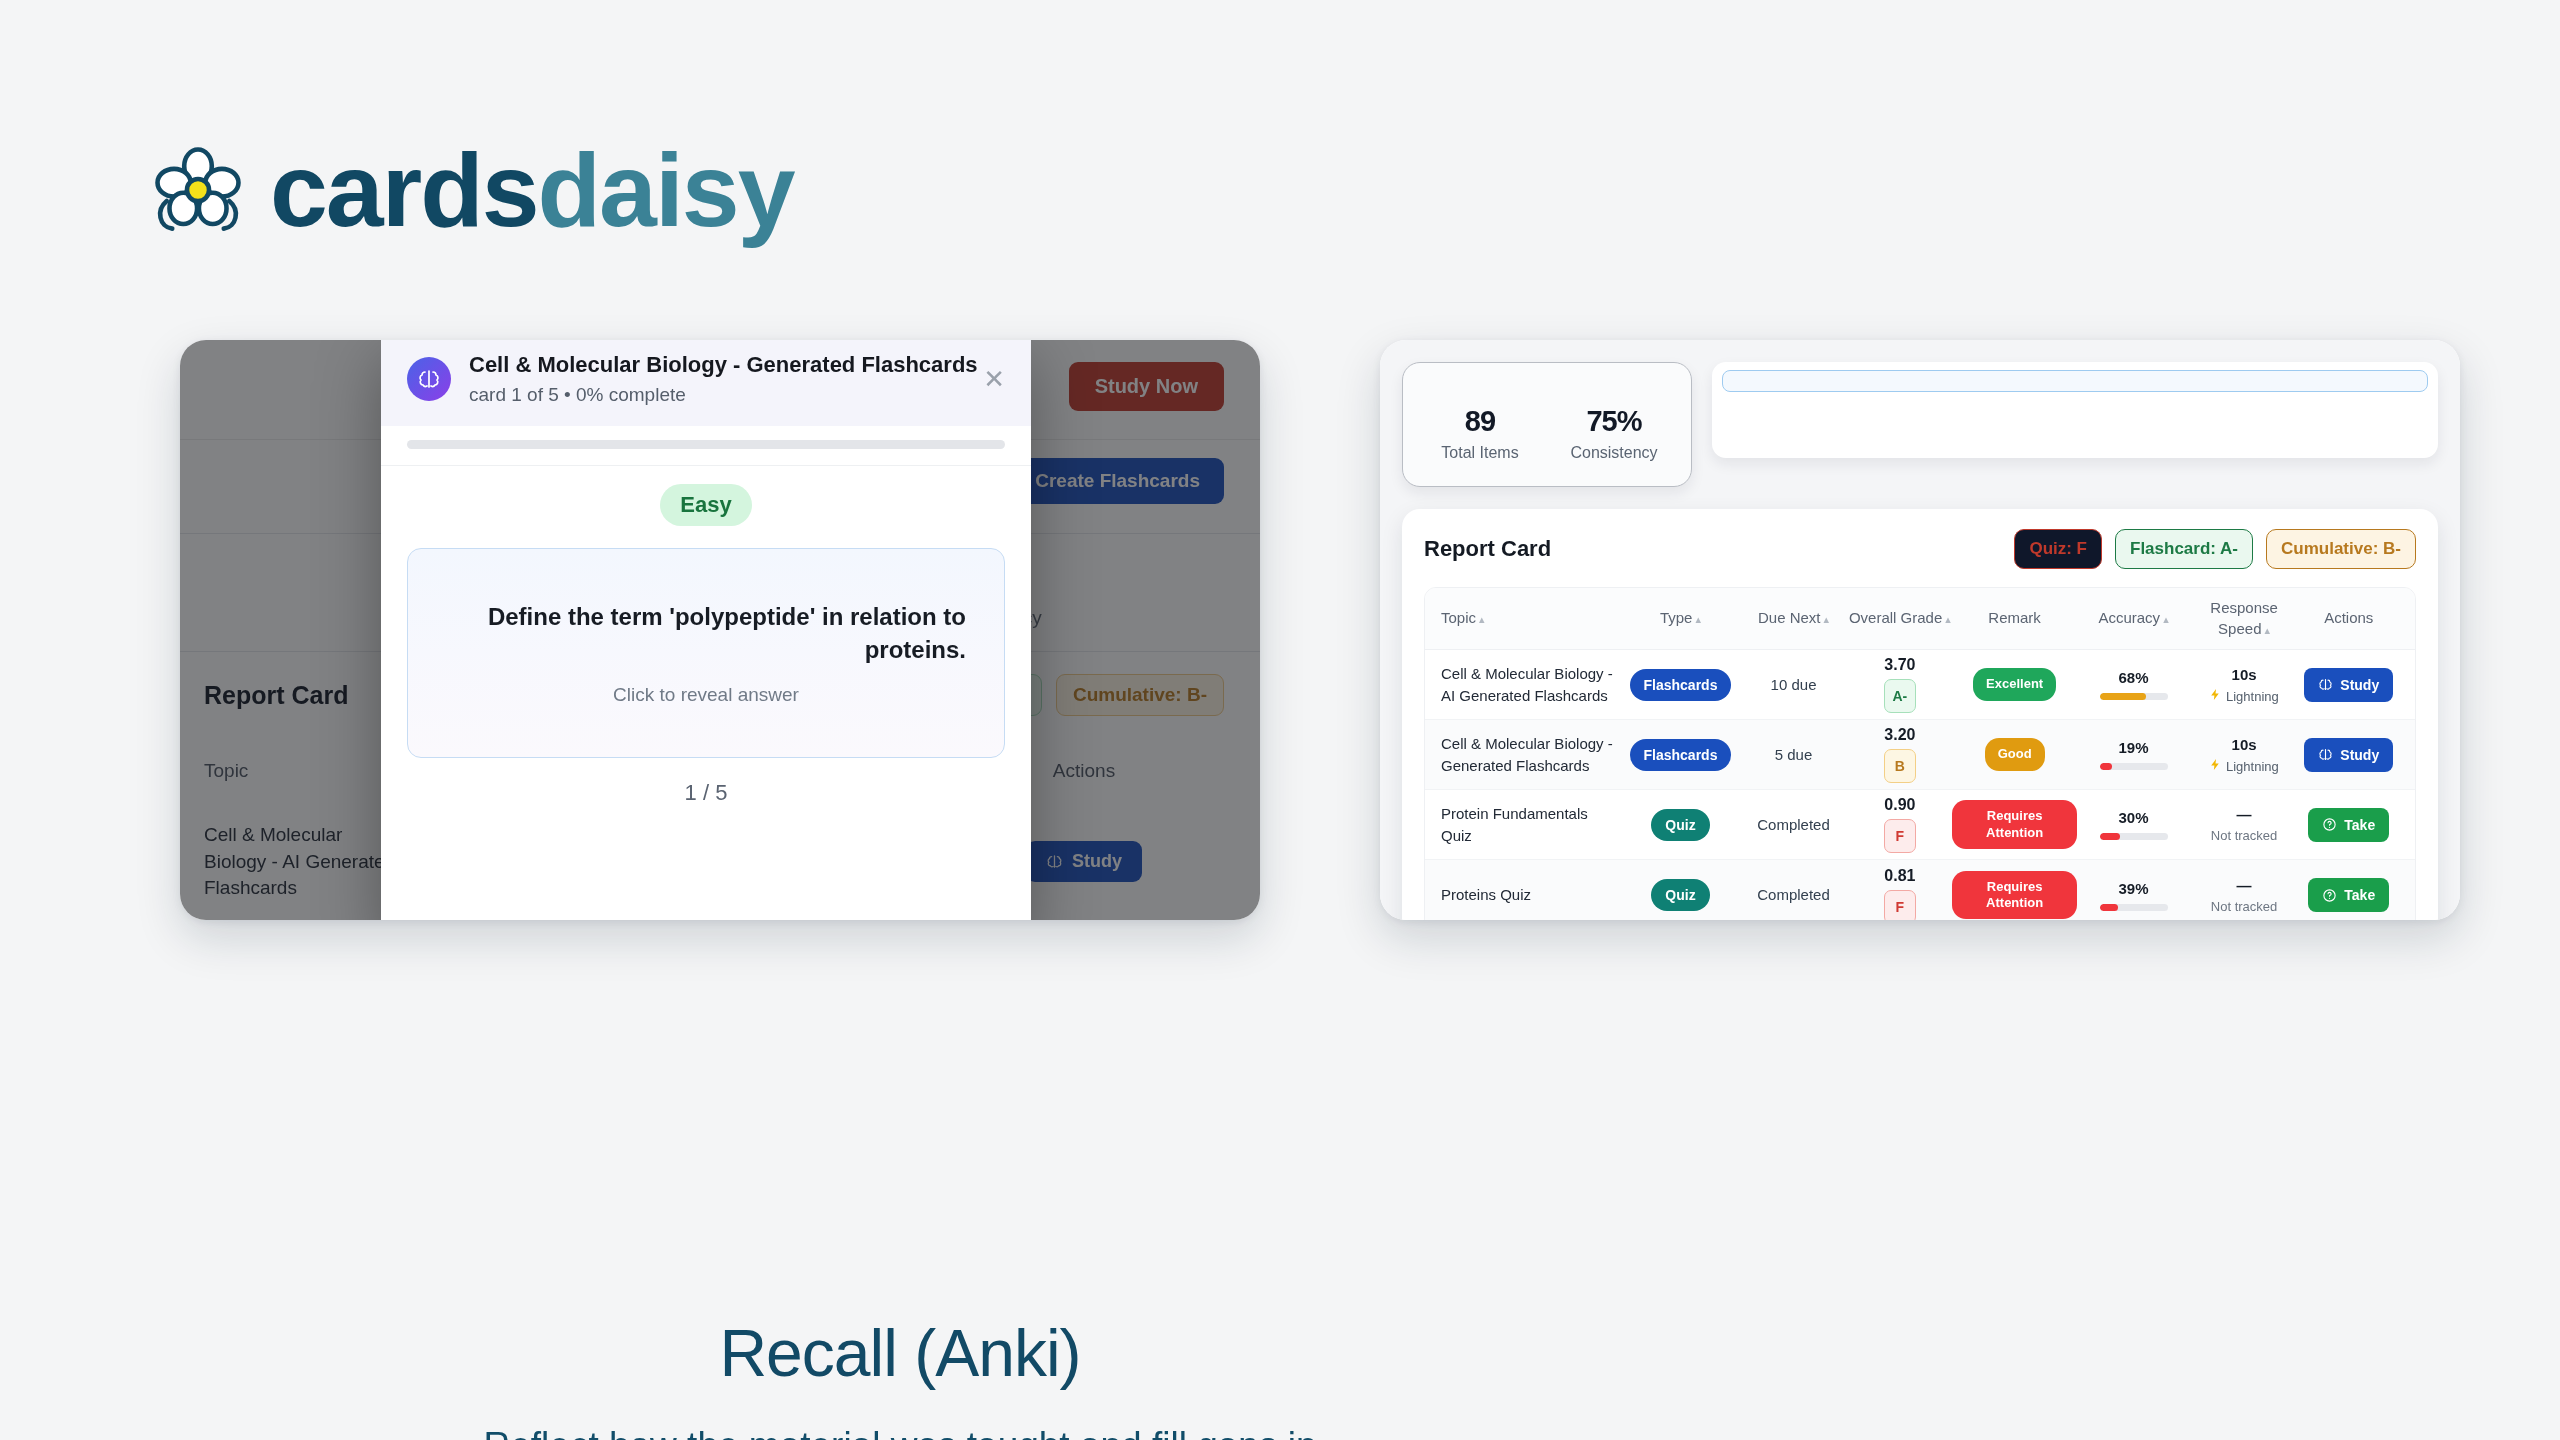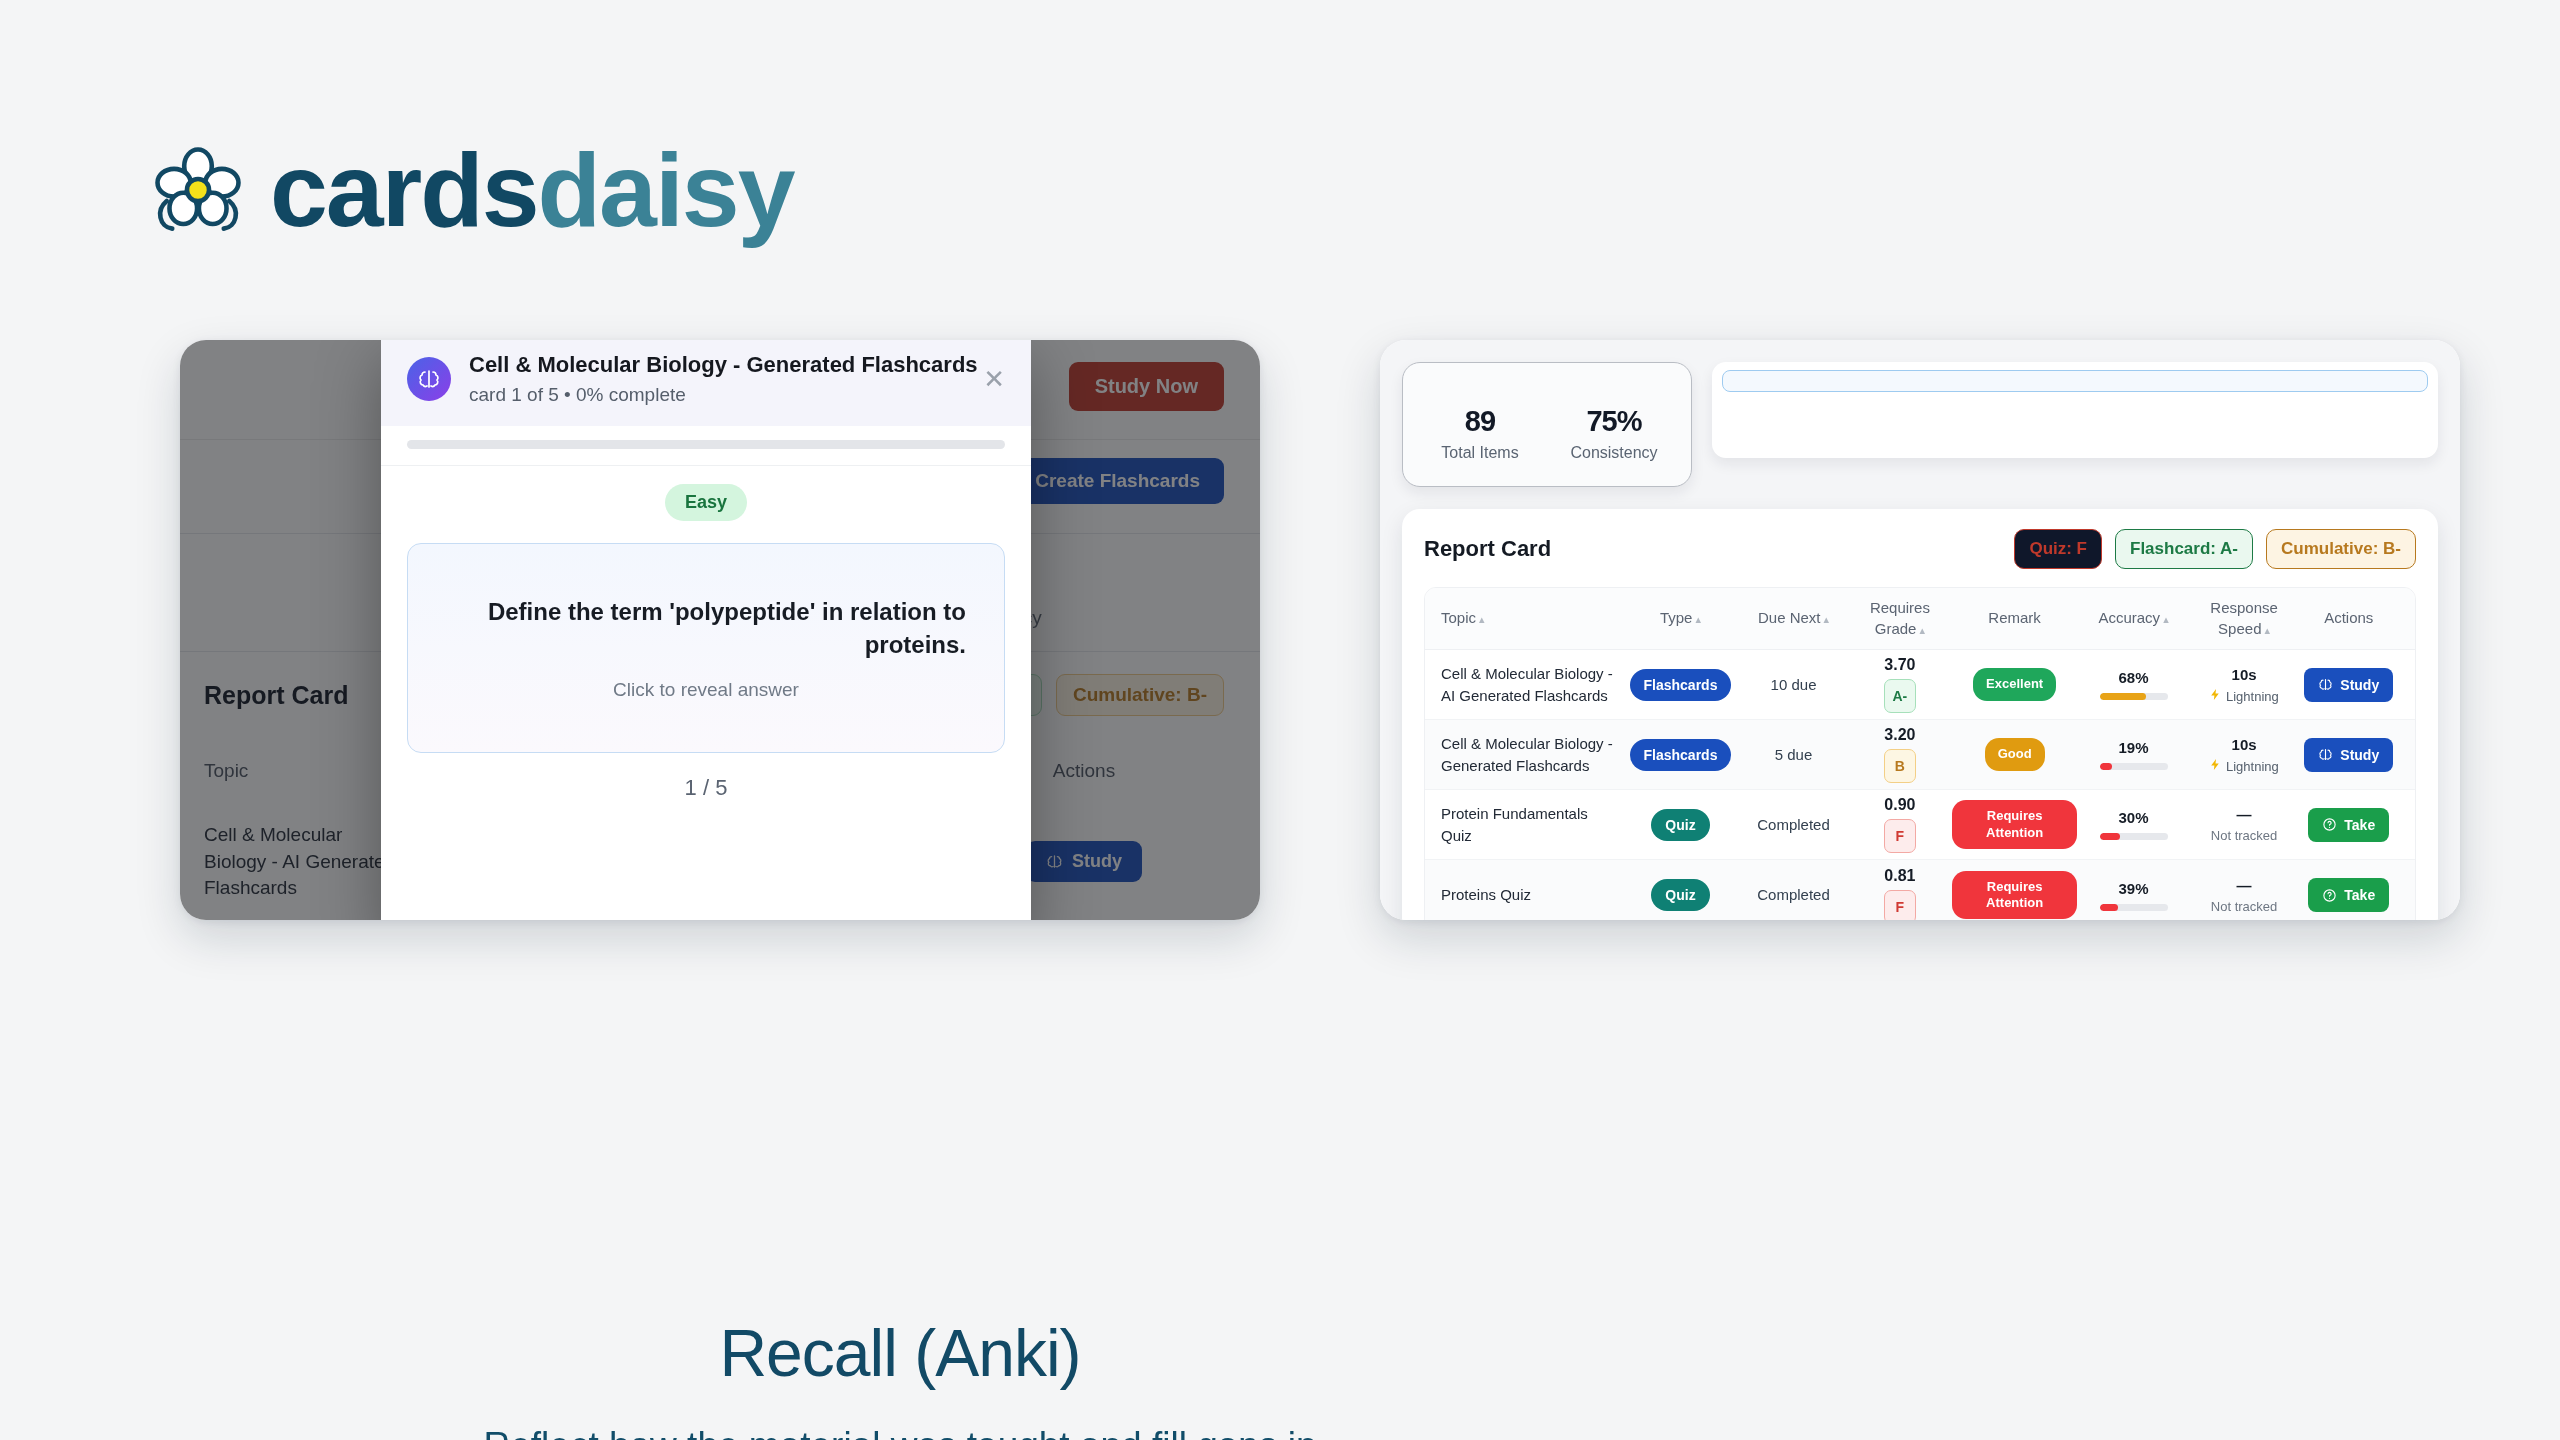--- a/index.html
+++ b/index.html
@@ -87,21 +87,21 @@
     background: linear-gradient(135deg,#4a63e7 0%,#8b3fe8 100%);
     display: flex; align-items: center; justify-content: center;
   }
   .m-titles { flex: 1; min-width: 0; }
   .m-title { font-size: 22px; font-weight: 700; color: #15181f; white-space: nowrap; }
   .m-sub { font-size: 19px; color: #555e6b; margin-top: 6px; }
   .m-close { font-size: 26px; color: #9aa1ab; line-height: 1; background: none; border: none; cursor: pointer; }
   .m-progress-wrap { background: #fff; padding: 14px 26px 16px 26px; border-bottom: 1px solid #eef0f2; }
   .m-progress { height: 9px; border-radius: 999px; background: #e3e5e9; }
   .m-body { flex: 1; background: #fff; padding: 18px 26px 0 26px; display: flex; flex-direction: column; align-items: center; }
-  .easy-pill { background: #d4f5de; color: #19743e; font-size: 18px; font-weight: 600; padding: 8px 20px; border-radius: 999px; }
+  .easy-pill { background: #d4f5de; color: #19743e; font-size: 22px; font-weight: 600; padding: 8px 20px; border-radius: 999px; }
   .q-card {
     margin-top: 22px; width: 100%; min-height: 210px;
     border: 1.5px solid #c6dcf4; border-radius: 14px;
     background: linear-gradient(180deg,#f3f7fe 0%,#fbf9fd 100%);
     display: flex; flex-direction: column; align-items: center; justify-content: center;
     padding: 24px 38px;
   }
   .q-text { font-size: 24px; font-weight: 700; color: #171c24; text-align: right; line-height: 1.38; }
   .q-hint { font-size: 19px; color: #707a87; margin-top: 18px; }
   .m-count { font-size: 22px; color: #5a6371; margin: 22px 0 0 0; }
@@ -355,21 +355,21 @@
               <span class="r-badge b-green">Flashcard: A-</span>
               <span class="r-badge b-amber">Cumulative: B-</span>
             </div>
           </div>
 
           <div class="tbl">
             <div class="trow thead">
               <div class="c-topic th"><span class="sortable">Topic</span></div>
               <div class="c-type th"><span class="sortable">Type</span></div>
               <div class="c-due th"><span class="sortable">Due Next</span></div>
-              <div class="c-grade th"><span class="sortable">Requires Grade</span></div>
+              <div class="c-grade th"><span class="sortable">Overall Grade</span></div>
               <div class="c-remark th"><span>Remark</span></div>
               <div class="c-acc th"><span class="sortable">Accuracy</span></div>
               <div class="c-speed th"><span class="sortable">Response Speed</span></div>
               <div class="c-act th"><span>Actions</span></div>
             </div>
             <div id="tbody">
                 <div class="trow tbody-row">
                   <div class="c-topic">
                     <div class="topic-txt">Cell &amp; Molecular Biology - AI Generated Flashcards</div>
                   </div>

